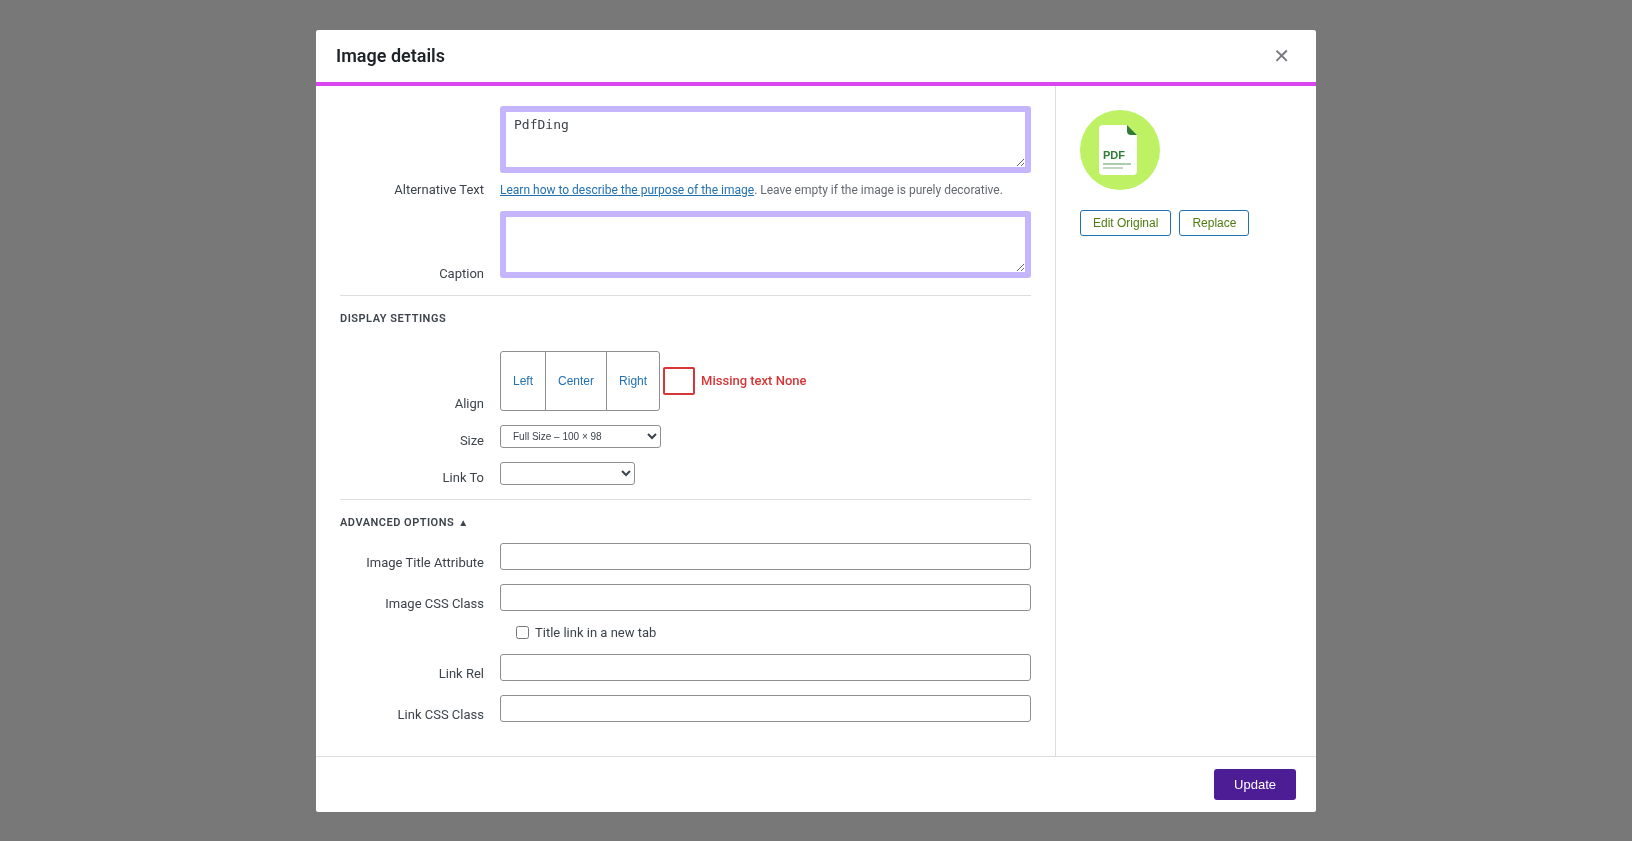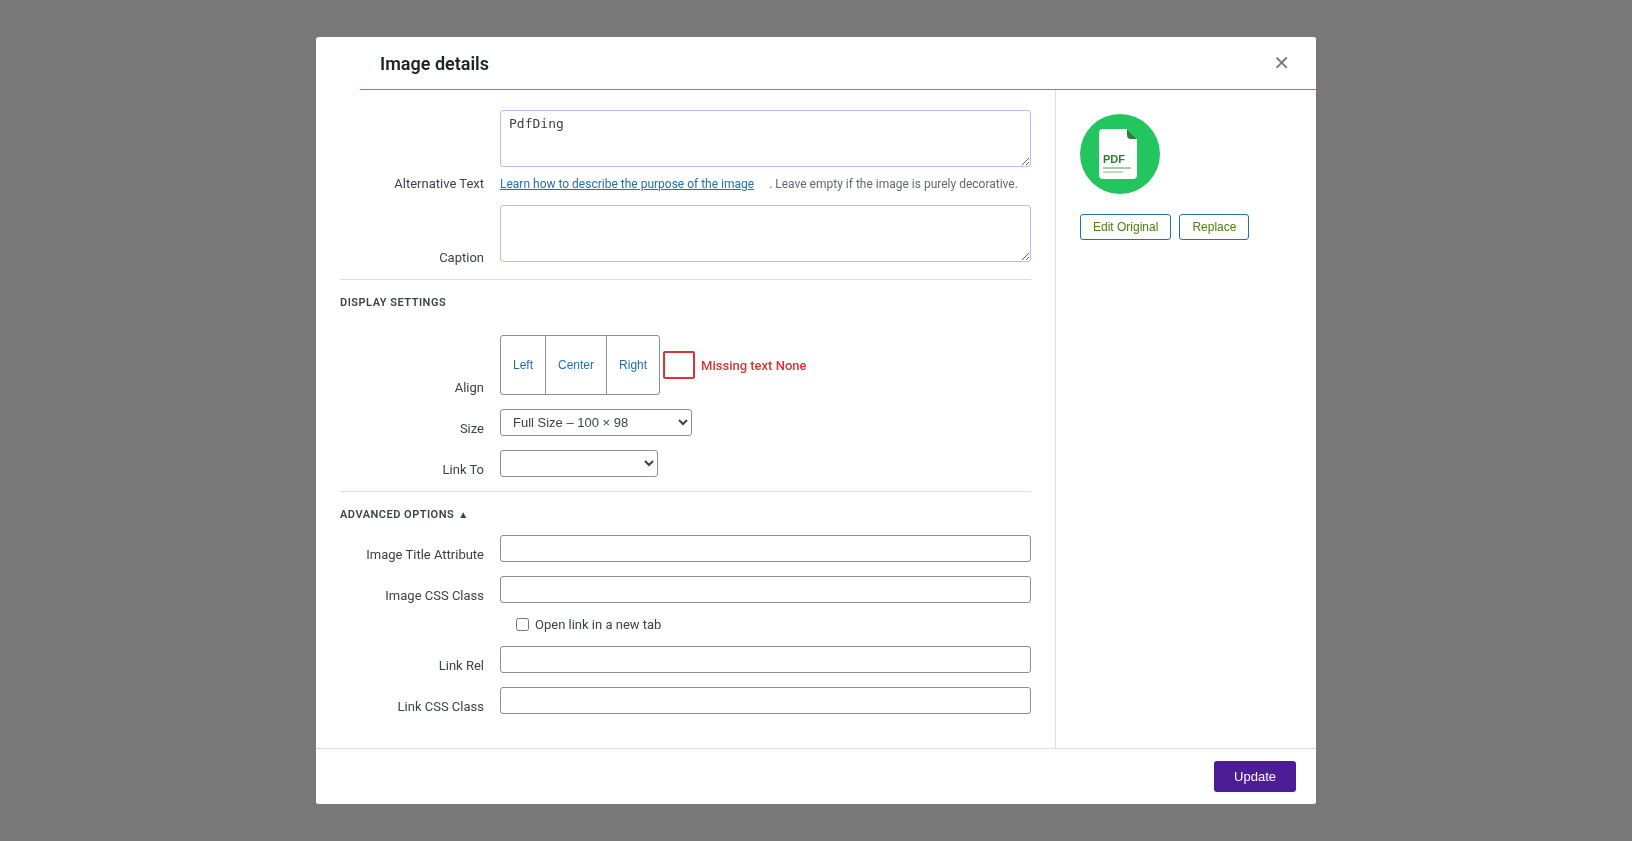--- a/index.html
+++ b/index.html
@@ -24,23 +24,22 @@
       border-radius: 3px;
       display: flex;
       flex-direction: column;
       overflow: hidden;
     }
     .modal-header {
       display: flex;
       align-items: center;
       justify-content: space-between;
       padding: 14px 20px;
-      border-bottom: 1px solid #d946ef;
-      background: #fff;
-      margin-left: 44px;
+      border-bottom: 4px solid #d946ef;
+      background: #fff;
     }
     .modal-title {
       font-size: 18px;
       font-weight: 600;
       color: #1d2327;
     }
     .modal-close {
       background: none;
       border: none;
       font-size: 20px;
@@ -88,37 +87,36 @@
       padding: 5px 8px;
       border: 1px solid #8c8f94;
       border-radius: 3px;
       font-size: 13px;
       color: #3c434a;
       background: #fff;
     }
     .form-textarea {
       width: 100%;
       padding: 5px 8px;
-      border: 1px solid #c4b5fd;
+      border: 6px solid #c4b5fd;
       border-radius: 3px;
       font-size: 13px;
       color: #3c434a;
       background: #fff;
       resize: vertical;
       min-height: 60px;
     }
     .helper-link {
       color: #2271b1;
       text-decoration: underline;
       font-size: 12px;
     }
     .helper-text {
       font-size: 12px;
       color: #646970;
-      margin-left: 15px;
     }
     .section-divider {
       border: none;
       border-top: 1px solid #ddd;
       margin: 8px 0 16px 0;
     }
     .section-title {
       font-size: 11px;
       font-weight: 600;
       text-transform: uppercase;
@@ -154,30 +152,30 @@
     .align-none-label {
       color: #d63638;
       font-size: 13px;
       font-weight: 500;
       margin-left: 6px;
     }
     .select-input {
       padding: 4px 28px 4px 8px;
       border: 1px solid #8c8f94;
       border-radius: 3px;
-      font-size: 13px;
+      font-size: 10px;
       color: #3c434a;
       background: #fff;
       appearance: auto;
       cursor: pointer;
     }
     .pdf-icon-circle {
       width: 80px;
       height: 80px;
-      background: #22c55e;
+      background: #bef264;
       border-radius: 50%;
       display: flex;
       align-items: center;
       justify-content: center;
       margin-bottom: 16px;
     }
     .pdf-icon-inner {
       display: flex;
       flex-direction: column;
       align-items: center;
@@ -332,21 +330,21 @@
 
           <div class="form-row">
             <label class="form-label">Image CSS Class</label>
             <div class="form-control-wrap">
               <input type="text" class="form-input" style="">
             </div>
           </div>
 
           <div class="checkbox-row">
             <input type="checkbox" id="new-tab-check" style="">
-            <label for="new-tab-check" class="checkbox-label">Open link in a new tab</label>
+            <label for="new-tab-check" class="checkbox-label">Title link in a new tab</label>
           </div>
 
           <div class="form-row">
             <label class="form-label">Link Rel</label>
             <div class="form-control-wrap">
               <input type="text" class="form-input" style="">
             </div>
           </div>
 
           <div class="form-row">

